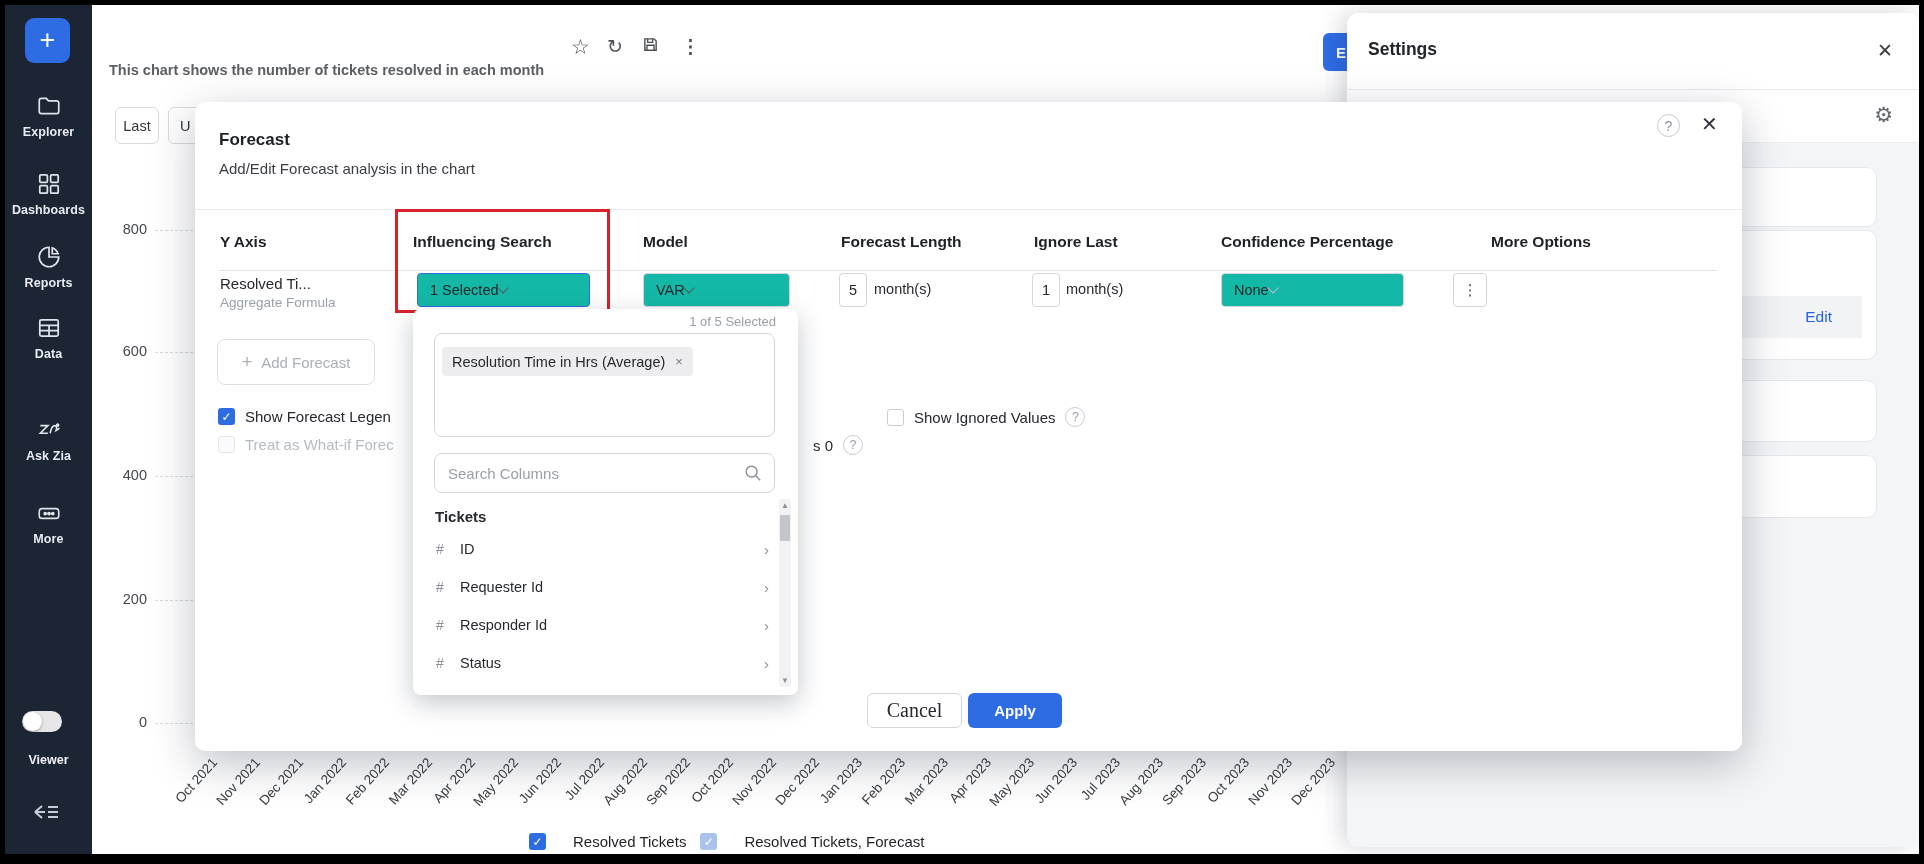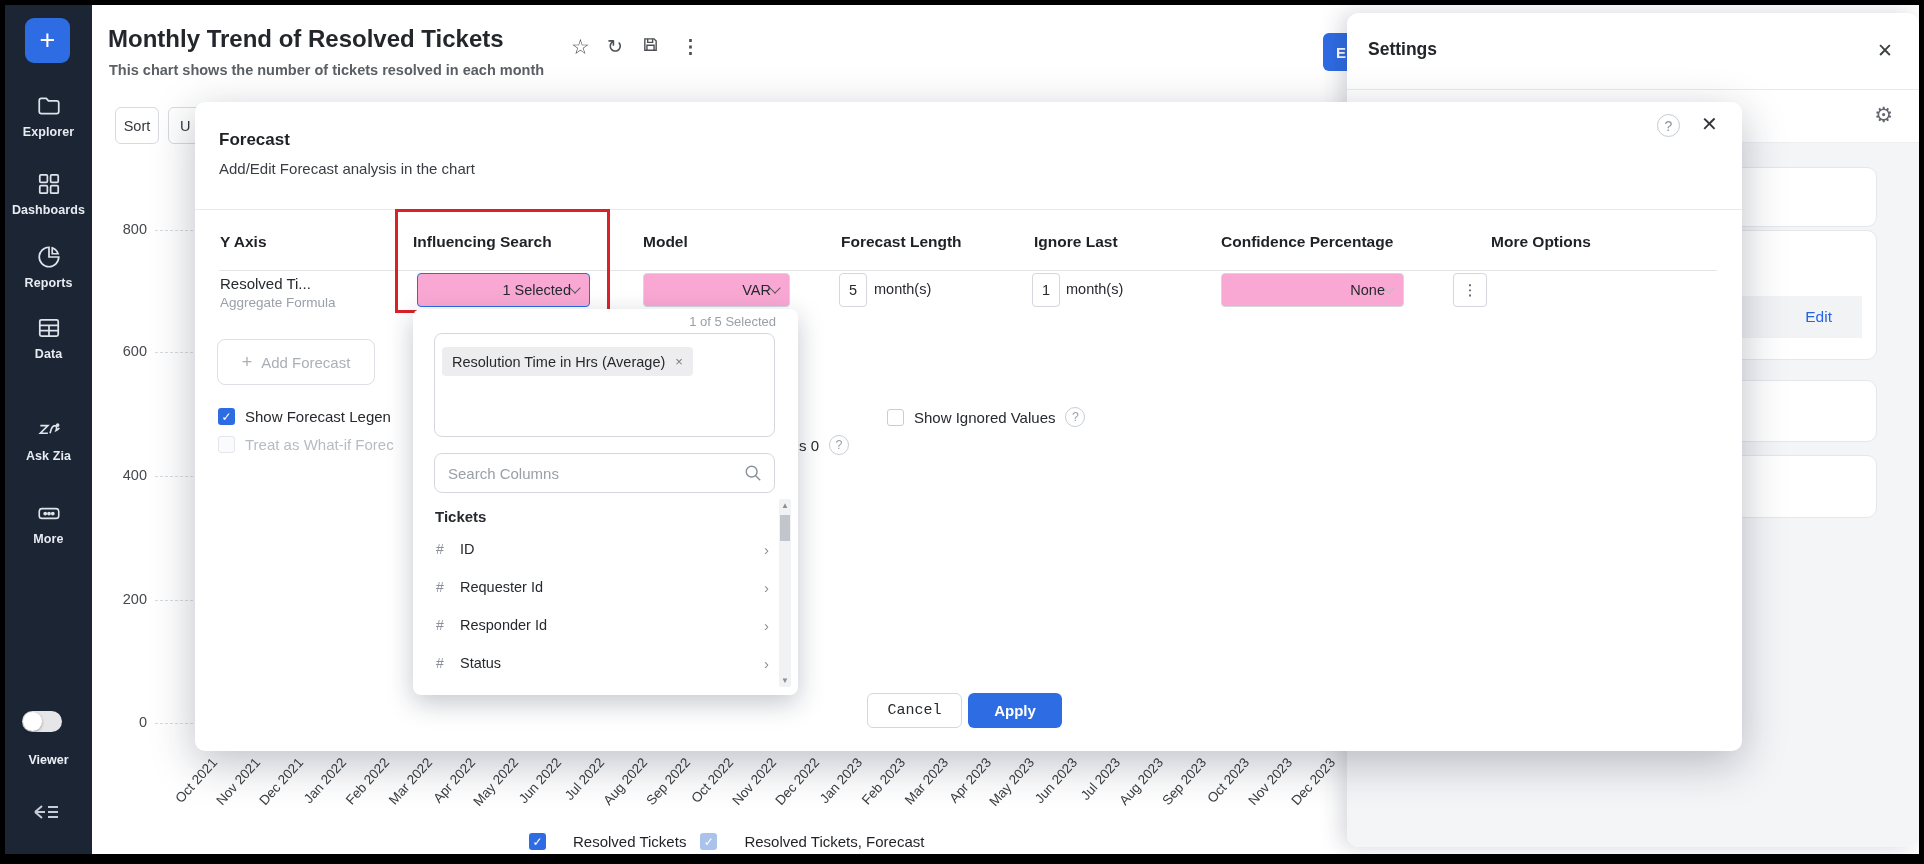--- a/index.html
+++ b/index.html
@@ -90,23 +90,23 @@
     display:flex; align-items:center; justify-content:center; cursor:pointer; }
   #modal-close { position:absolute; left:1506px; top:10px; font-size:20px;
     color:#33363b; cursor:pointer; }
   #modal-hdiv { position:absolute; left:0; top:107px; width:100%; height:0;
     border-top:1px solid #e8eaee; }
   .mcol { position:absolute; top:131px; font-size:15.5px; font-weight:700; color:#1e2125; }
   #modal-coldiv { position:absolute; left:24px; top:168px; width:1498px; height:0;
     border-top:1px solid #e3e5e9; }
   #yaxis-name { position:absolute; left:25px; top:173px; font-size:15px; color:#26292e; }
   #yaxis-sub { position:absolute; left:25px; top:193px; font-size:13.5px; color:#9aa0a8; }
-  .msel { position:absolute; top:171px; height:34px; background:#f9a8d4;
+  .msel { position:absolute; top:171px; height:34px; background:#14b8a6;
     border:1px solid #d4d7dc; border-radius:4px; display:flex; align-items:center;
-    justify-content:flex-end; padding:0 10px 0 12px; font-size:14.5px;
+    justify-content:flex-start; padding:0 10px 0 12px; font-size:14.5px;
     color:#26292e; cursor:pointer; }
   .chev { width:8px; height:8px; border-right:1.6px solid #55595f;
     border-bottom:1.6px solid #55595f; transform:rotate(45deg); margin-top:-4px; }
   .minput { position:absolute; top:171px; width:28px; height:34px;
     border:1px solid #d4d7dc; border-radius:4px; text-align:center; font-size:14.5px;
     color:#26292e; font-family:"Liberation Sans",sans-serif; }
   .munit { position:absolute; top:179px; font-size:14.5px; color:#26292e; }
   #kebab-btn { position:absolute; left:1258px; top:171px; width:34px; height:34px;
     border:1px solid #d4d7dc; border-radius:4px; font-size:15px; color:#45494e;
     display:flex; align-items:center; justify-content:center; cursor:pointer; }
@@ -120,22 +120,22 @@
   .cb-on { background:#2e6ce4; color:#fff; }
   .cb-off { background:#fff; border:1px solid #c9cdd3; }
   .cb-dis { background:#fafbfc; border:1px solid #e4e6ea; }
   .cb-row { position:absolute; display:flex; align-items:center; gap:10px; }
   .cb-lb { font-size:15px; color:#26292e; }
   .cb-lb-dis { font-size:15px; color:#b6bcc4; }
   .help-circ { width:20px; height:20px; border:1px solid #c9cdd3; border-radius:50%;
     color:#9aa0a8; font-size:12.5px; display:flex; align-items:center;
     justify-content:center; }
   #cancel-btn { position:absolute; left:672px; top:591px; width:95px; height:35px;
-    background:#fff; border:1px solid #d4d7dc; border-radius:6px; font-size:15px;
-    color:#26292e; cursor:pointer; font-family:Liberation Mono, monospace; }
+    background:#fff; border:1px solid #d4d7dc; border-radius:6px; font-size:20px;
+    color:#26292e; cursor:pointer; font-family:Liberation Serif, serif; }
   #apply-btn { position:absolute; left:773px; top:591px; width:94px; height:35px;
     background:#2e6ce4; border:none; border-radius:6px; font-size:15px; font-weight:700;
     color:#fff; cursor:pointer; font-family:"Liberation Sans",sans-serif; }
 
   
   #factor-dd { position:absolute; left:408px; top:304px; width:385px; height:386px;
     background:#fff; border-radius:8px; z-index:30;
     box-shadow:0 8px 26px rgba(20,30,55,.25); }
   #dd-count { position:absolute; right:22px; top:5px; font-size:13px; color:#9aa0a8; }
   #dd-chipbox { position:absolute; left:21px; top:24px; width:341px; height:104px;
@@ -164,34 +164,33 @@
     background:#c2c6cc; }
   .scr-ar { position:absolute; left:2px; width:8px; font-size:8px; color:#8a8f98; }
 
   svg { display:block; }
 </style>
 </head>
 <body>
 
 <div id="app">
 
-  <div id="page-title">Monthly Trend of Resolved Tickets</div>
   <div id="page-subtitle">This chart shows the number of tickets resolved in each month</div>
   <span class="title-ic" style="left:566px;font-size:21px;">☆</span>
   <span class="title-ic" style="left:602px;">↻</span>
   <span class="title-ic" style="left:637px;top:31px;">
       <svg width="17" height="17" viewBox="0 0 24 24" fill="none" stroke="#4d5156" stroke-width="2">
         <path d="M4 4h13l3 3v13H4z"></path>
         <path d="M8 4v5h7V4M7 20v-7h10v7"></path>
       </svg>
     </span>
   <span class="title-ic" style="left:676px;font-weight:700;">⋮</span>
   <div id="edit-btn-partial">E</div>
 
-  <div class="tb-btn" style="left:110px;width:44px;">Sort</div>
+  <div class="tb-btn" style="left:110px;width:44px;">Last</div>
   <div class="tb-btn" style="left:163px;width:95px;justify-content:flex-start;padding-left:11px;">U</div>
   <div class="tb-btn" style="left:268px;width:250px;top:99px;"></div>
   <div class="tb-btn" style="left:530px;width:190px;top:99px;"></div>
 
   <div id="chart-axes">
       <div class="gridline" style="top: 225px;"></div>
       <div class="ytick" style="top: 216px;">800</div>
       <div class="gridline" style="top: 347px;"></div>
       <div class="ytick" style="top: 338px;">600</div>
       <div class="gridline" style="top: 471px;"></div>
@@ -305,21 +304,21 @@
     </div>
 
     <div class="cb-row" style="left:23px;top:306px;">
       <span class="cb cb-on">✓</span>
       <span class="cb-lb">Show Forecast Legen</span>
     </div>
     <div class="cb-row" style="left:23px;top:334px;">
       <span class="cb cb-dis"></span>
       <span class="cb-lb-dis">Treat as What-if Forec</span>
     </div>
-    <div class="cb-row" style="left:604px;top:333px;">
+    <div class="cb-row" style="left:618px;top:333px;">
       <span class="cb-lb">s 0</span>
       <span class="help-circ">?</span>
     </div>
     <div class="cb-row" style="left:692px;top:305px;">
       <span class="cb cb-off"></span>
       <span class="cb-lb">Show Ignored Values</span>
       <span class="help-circ">?</span>
     </div>
 
     <button id="cancel-btn">Cancel</button>

